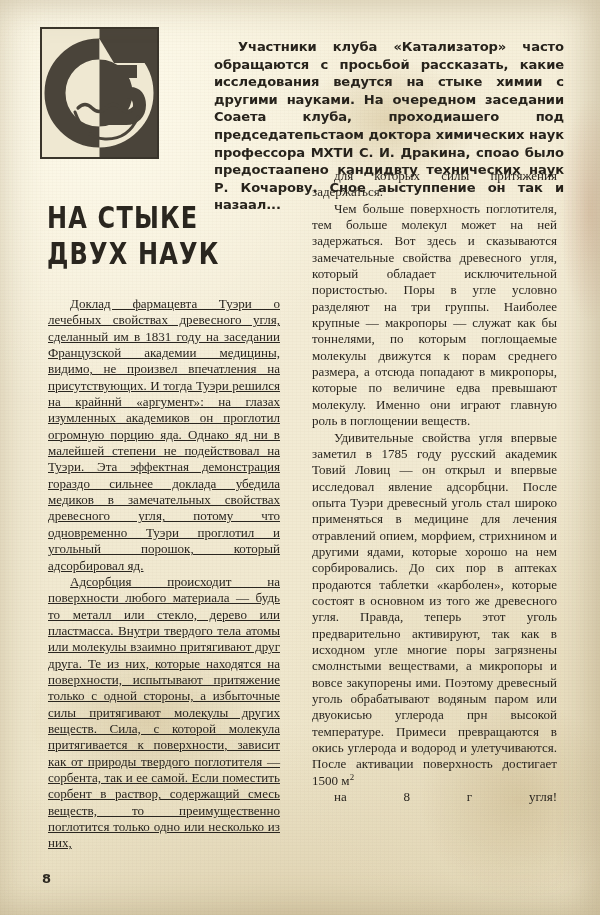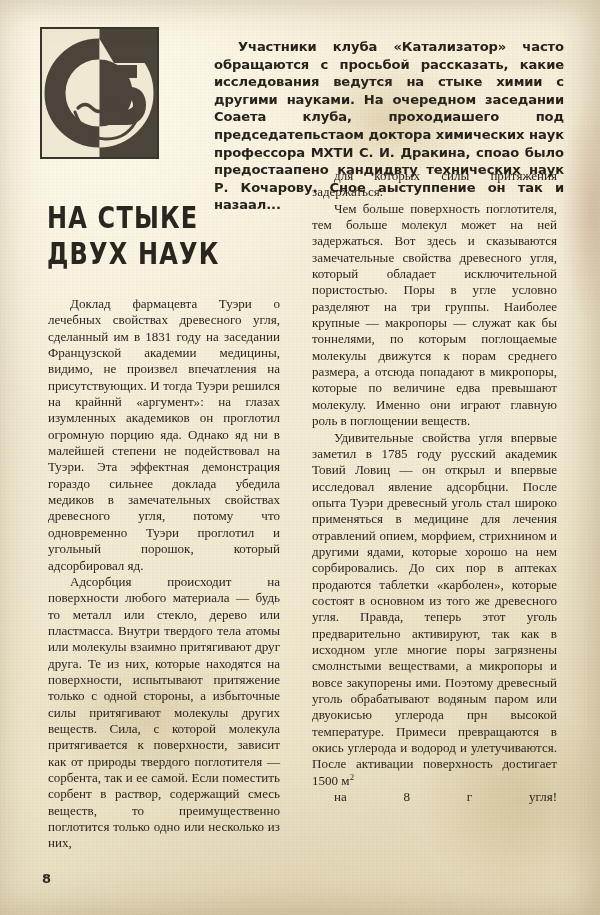--- a/index.html
+++ b/index.html
@@ -115,20 +115,21 @@
     color: #2a2620;
     hyphens: none;
   }
   .col p { margin: 0; text-indent: 22px; }
   .col p:last-child::after { content: ""; display: inline-block; width: 100%; }
 
   .col-left {
     left: 48px;
     top: 296px;
     width: 232px;
+    text-decoration: underline;
   }
   .col-right {
     left: 312px;
     top: 168px;
     width: 245px;
   }
 
   sup.unit {
     font-size: 0.68em;
     vertical-align: super;

